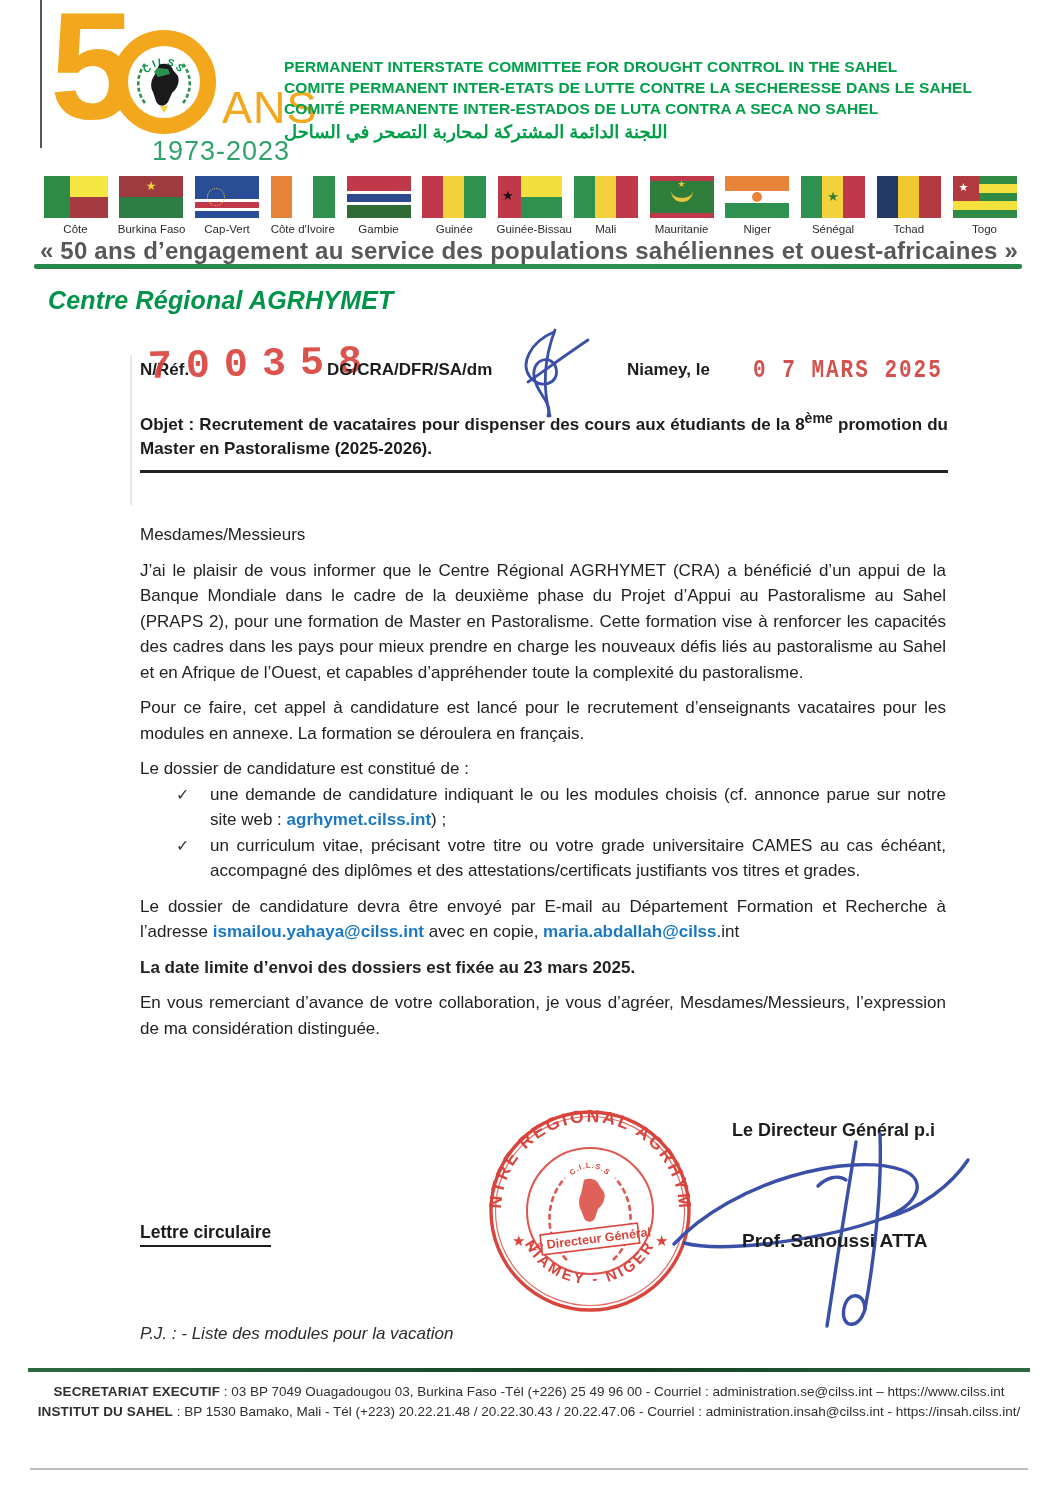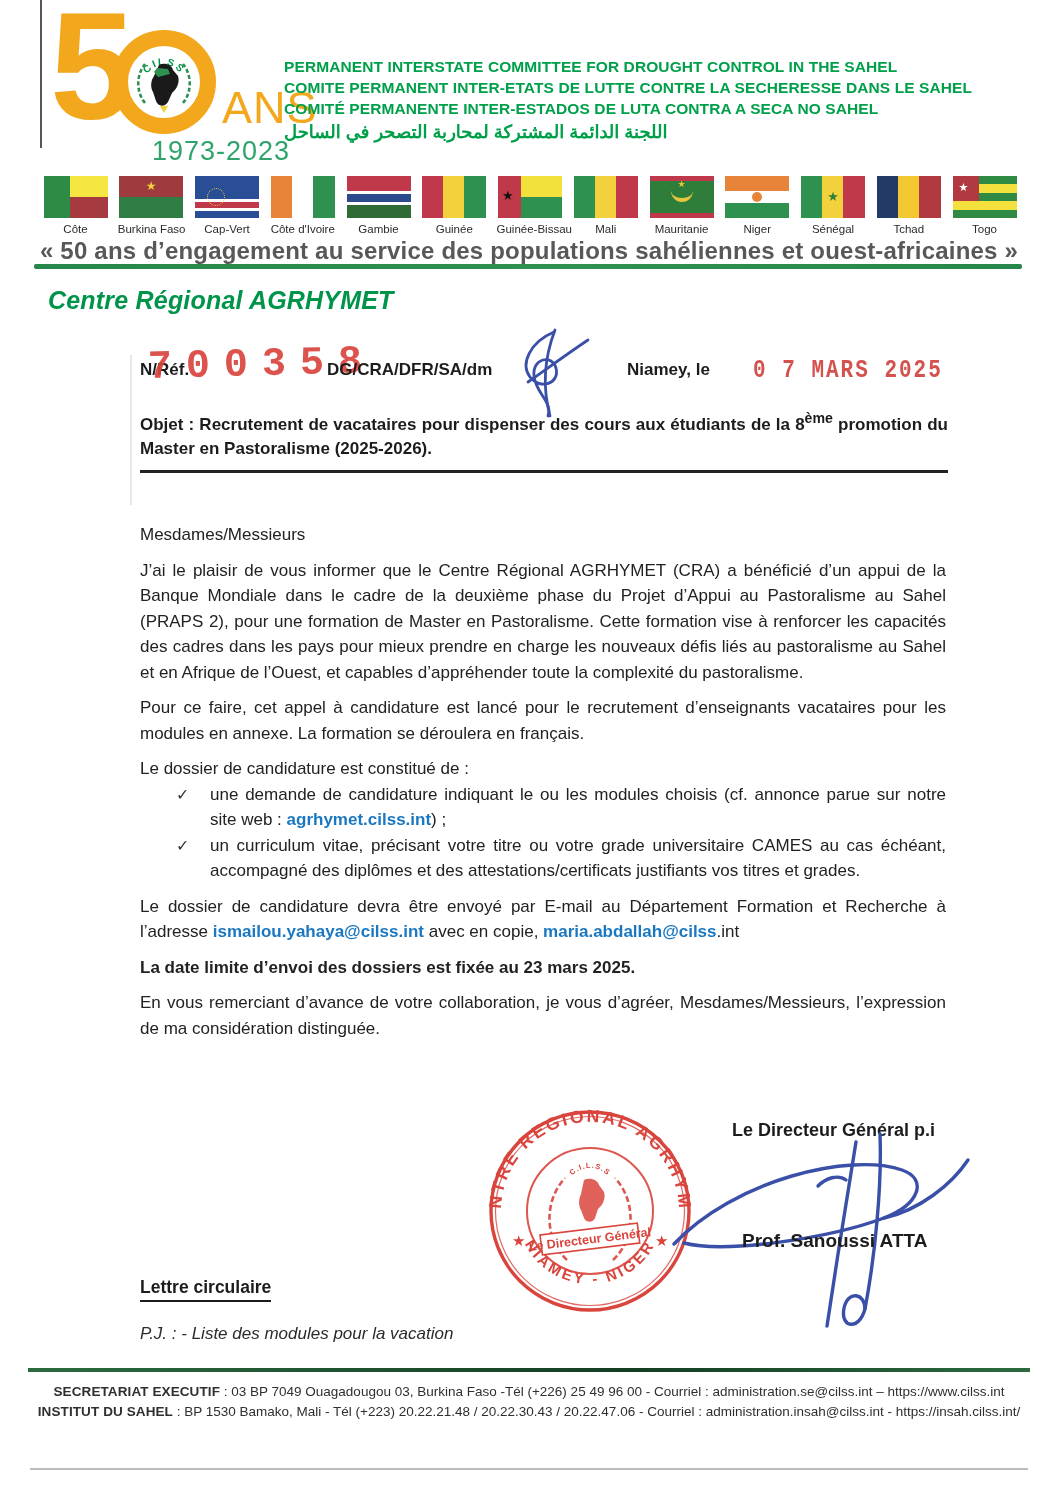--- a/index.html
+++ b/index.html
@@ -82,21 +82,21 @@
   .bullets .check{position:absolute;left:36px;top:0;font-size:16px;color:#333;}
   .link{color:#1a78c2;font-weight:bold;}
   .deadline{font-weight:bold;}
 
   
   .signer-title{position:absolute;left:716px;top:1120px;font-weight:bold;font-size:18px;color:#1c1c1c;margin-left:16px;}
   .signer-name{position:absolute;left:742px;top:1230px;font-weight:bold;font-size:19px;color:#1c1c1c;}
   .stamp{position:absolute;left:487px;top:1108px;}
   .signature{position:absolute;left:668px;top:1126px;}
 
-  .doc-type{position:absolute;left:140px;top:1277px;font-weight:bold;font-size:17.5px;color:#1c1c1c;border-bottom:2.5px solid #1c1c1c;padding-bottom:2px;}
+  .doc-type{position:absolute;left:140px;top:1222px;font-weight:bold;font-size:17.5px;color:#1c1c1c;border-bottom:2.5px solid #1c1c1c;padding-bottom:2px;}
   .pj{position:absolute;left:140px;top:1324px;font-style:italic;font-size:17px;color:#2b2b2b;}
 
   
   .footer{position:absolute;left:0;top:1382px;width:100%;text-align:center;font-size:13.5px;line-height:20px;color:#2f2f2f;}
   .footer b{letter-spacing:.1px;}
 </style>
 </head>
 <body>
 
 <div class="page">

